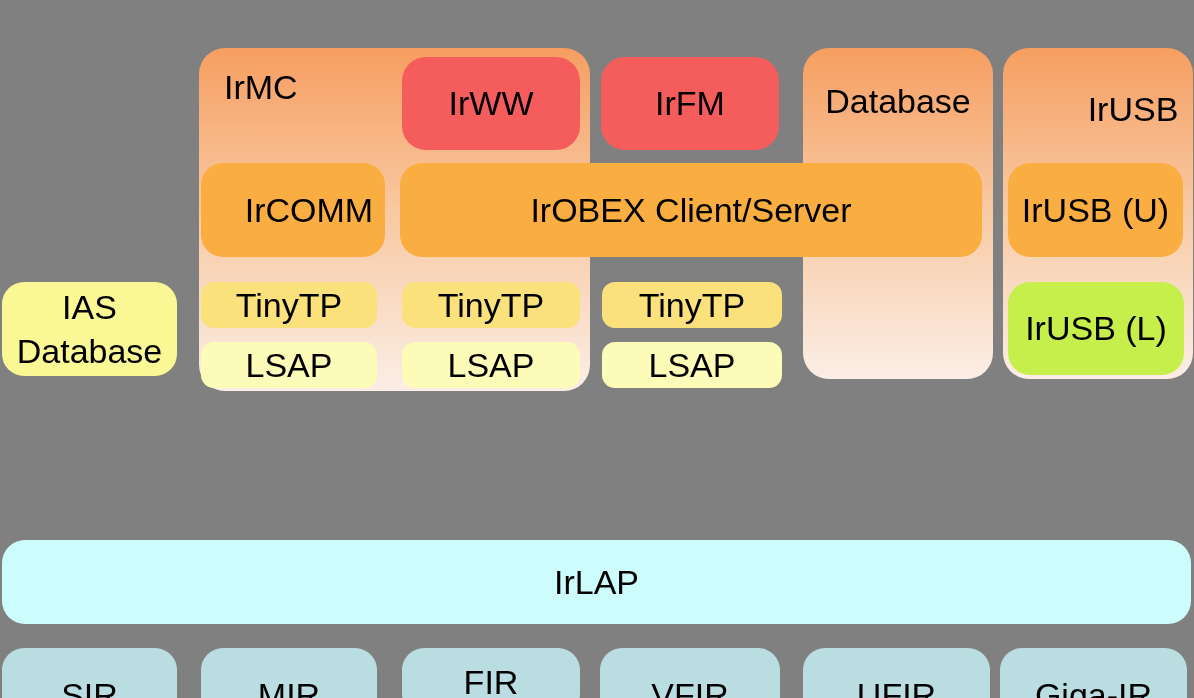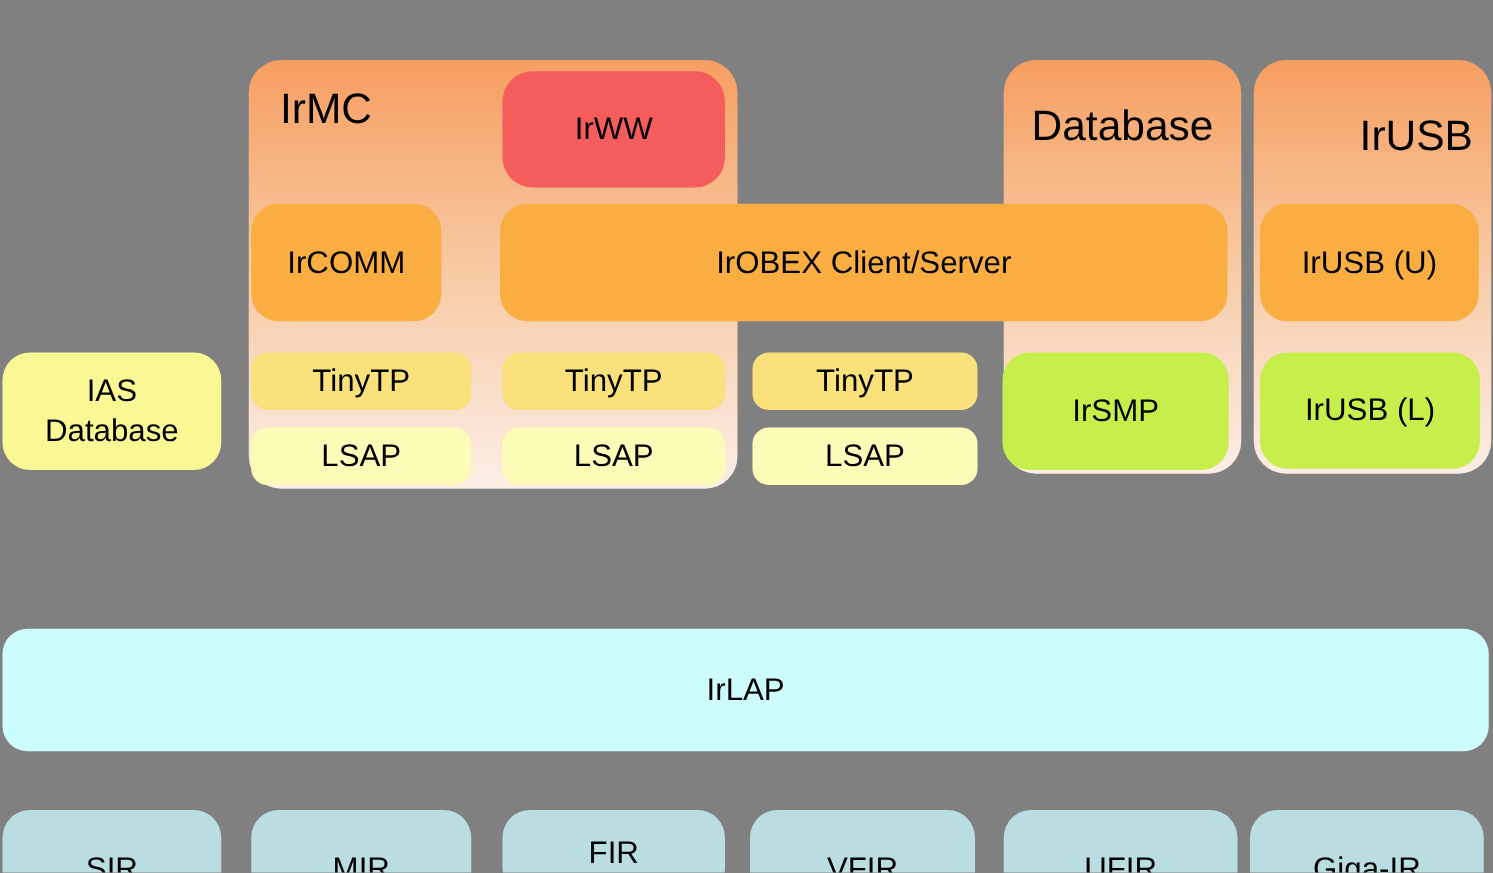--- a/index.html
+++ b/index.html
@@ -6,21 +6,21 @@
   body{
     width:1194px;height:698px;
     background:var(--background,#808080);
     font-family:"Liberation Sans","DejaVu Sans",sans-serif;
     position:relative;overflow:hidden;color:#000;
   }
   .stage{position:absolute;left:0;top:0;width:1194px;height:698px;margin-top:45px;}
   .box{
     position:absolute;
     display:flex;align-items:center;justify-content:center;
-    font-size:25px;line-height:1.3;text-align:center;
+    font-size:34px;line-height:1.3;text-align:center;
   }
   .container{
     position:absolute;
     background:linear-gradient(to bottom,
       var(--container_top,#F69E61) 0%,
       var(--container_mid,#F8C9A2) 48%,
       var(--container_bottom,#FBEEE6) 100%);
   }
   .container-label{
     position:absolute;font-size:34px;white-space:nowrap;
@@ -53,40 +53,40 @@
 
   <div class="container r26" style="left:803px;top:3px;width:190px;height:331px;">
     <div class="container-label label-center" style="top:34px;">Database</div>
   </div>
 
   <div class="container r26" style="left:1003px;top:3px;width:190px;height:331px;">
     <div class="container-label label-center" style="top:42px;padding-left:35px;">IrUSB</div>
   </div>
 
   <div class="box red r24" style="left:402px;top:12px;width:178px;height:93px;">IrWW</div>
+  <div class="box red r24" style="left:601px;top:12px;width:178px;height:93px;">IrFM</div>
 
-  <div class="box orange r22" style="left:201px;top:118px;width:152px;height:94px;">IrCOMM</div>
+  <div class="box orange r22" style="left:201px;top:118px;width:152px;height:94px;padding-left:32px;">IrCOMM</div>
   <div class="box orange r22" style="left:400px;top:118px;width:582px;height:94px;">IrOBEX Client/Server</div>
   <div class="box orange r22" style="left:1008px;top:118px;width:175px;height:94px;">IrUSB (U)</div>
 
   <div class="box yellow r22 multiline" style="left:2px;top:237px;width:175px;height:94px;">IAS
 Database</div>
 
   <div class="box gold r13" style="left:201px;top:237px;width:176px;height:46px;">TinyTP</div>
   <div class="box gold r13" style="left:402px;top:237px;width:178px;height:46px;">TinyTP</div>
   <div class="box gold r13" style="left:602px;top:237px;width:180px;height:46px;">TinyTP</div>
 
   <div class="box paleyellow r13" style="left:201px;top:297px;width:176px;height:46px;">LSAP</div>
   <div class="box paleyellow r13" style="left:402px;top:297px;width:178px;height:46px;">LSAP</div>
   <div class="box paleyellow r13" style="left:602px;top:297px;width:180px;height:46px;">LSAP</div>
 
-  <div class="box green r22" style="left:802px;top:237px;width:181px;height:94px;">IrSMP</div>
   <div class="box green r22" style="left:1008px;top:237px;width:176px;height:93px;">IrUSB (L)</div>
 
-  <div class="box lap r20" style="left:2px;top:458px;width:1189px;height:98px;">IrLAP</div>
+  <div class="box lap r20" style="left:2px;top:495px;width:1189px;height:84px;border-radius:23px;">IrLAP</div>
 
   <div class="box phy r22" style="left:2px;top:603px;width:175px;height:94px;">SIR</div>
   <div class="box phy r22" style="left:201px;top:603px;width:176px;height:94px;">MIR</div>
   <div class="box phy r22" style="left:402px;top:603px;width:178px;height:68px;">FIR</div>
   <div class="box phy r22" style="left:600px;top:603px;width:180px;height:94px;">VFIR</div>
   <div class="box phy r22" style="left:803px;top:603px;width:187px;height:94px;">UFIR</div>
   <div class="box phy r22" style="left:1000px;top:603px;width:187px;height:94px;">Giga-IR</div>
 
 </div>
 

